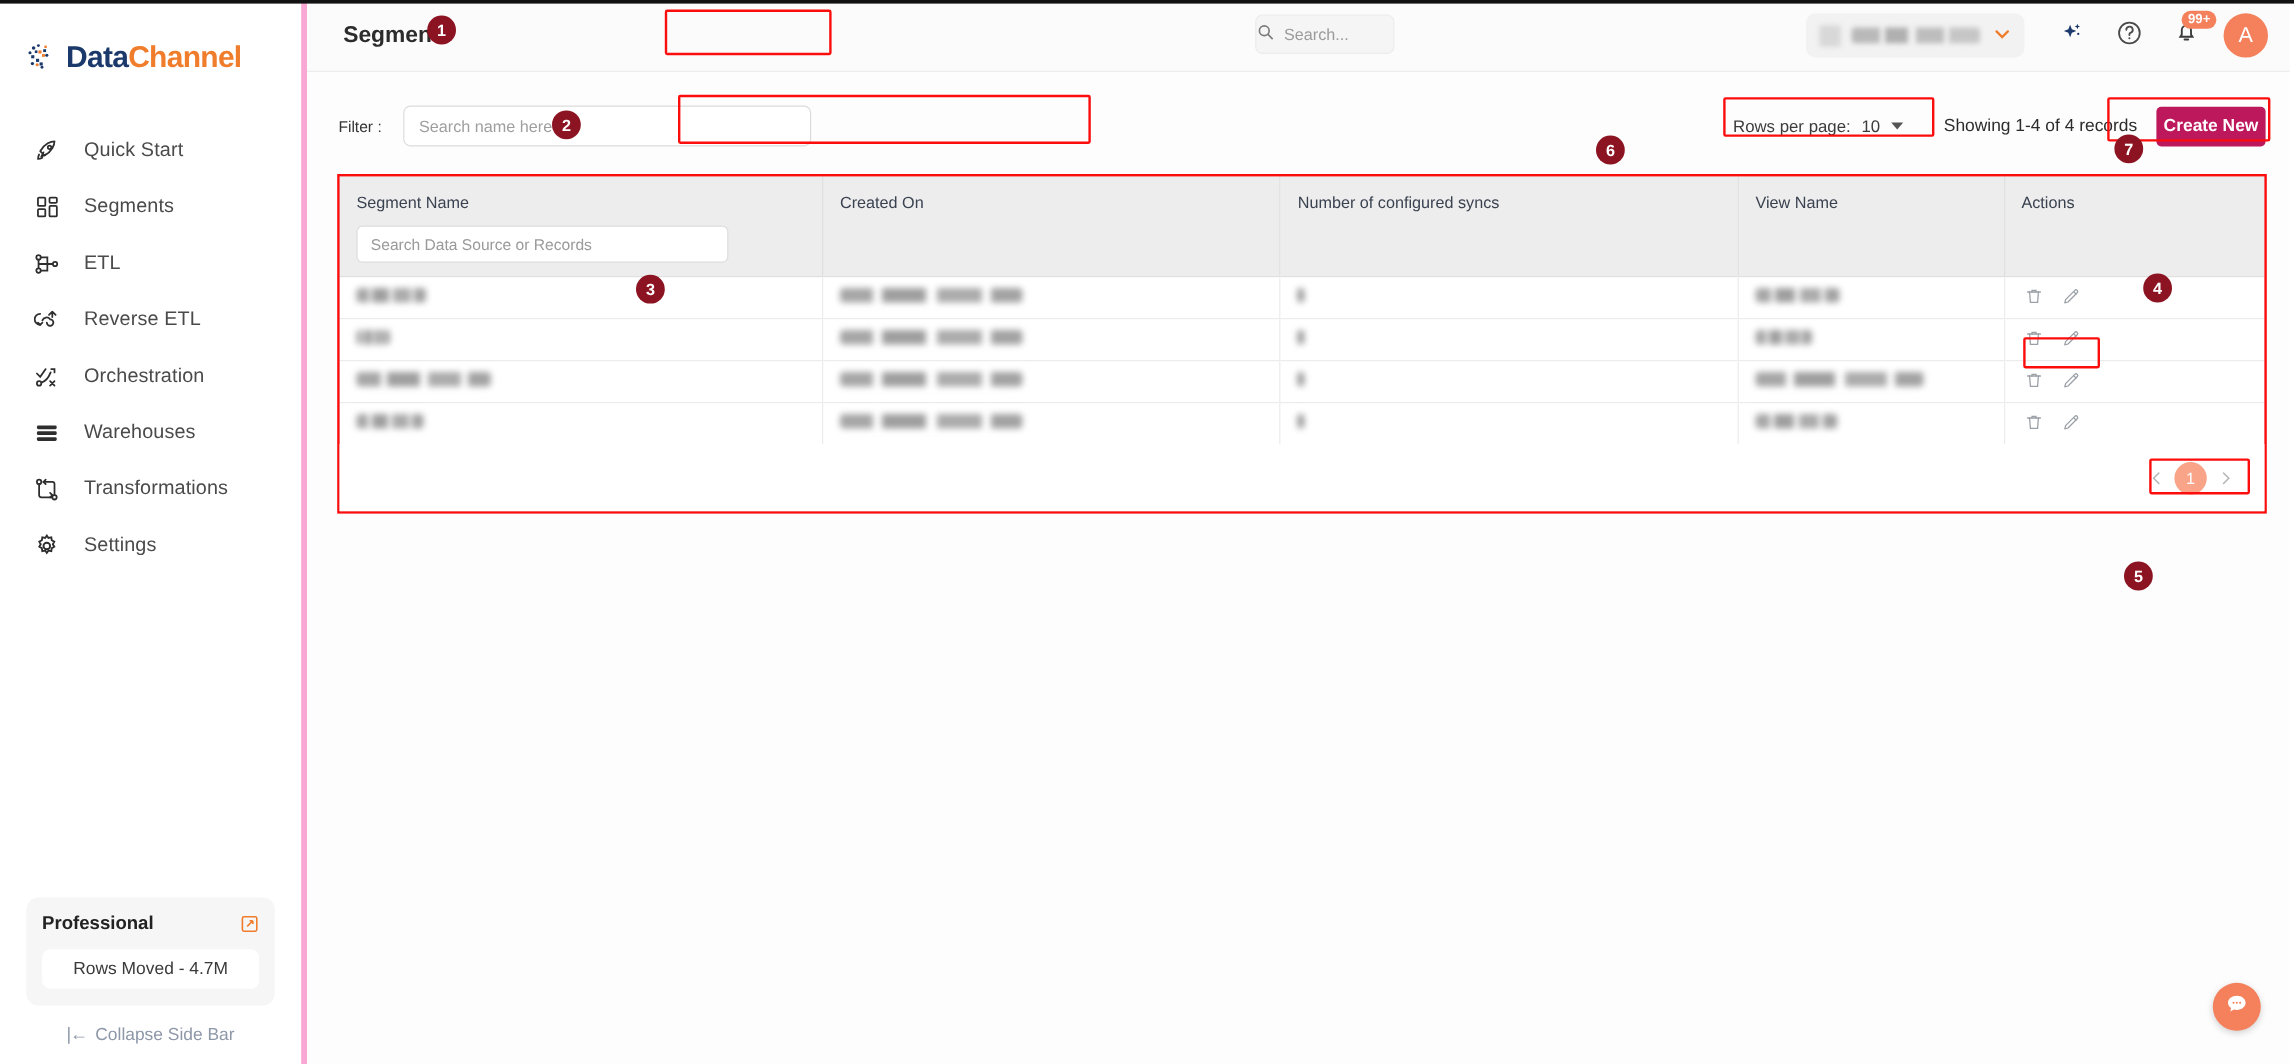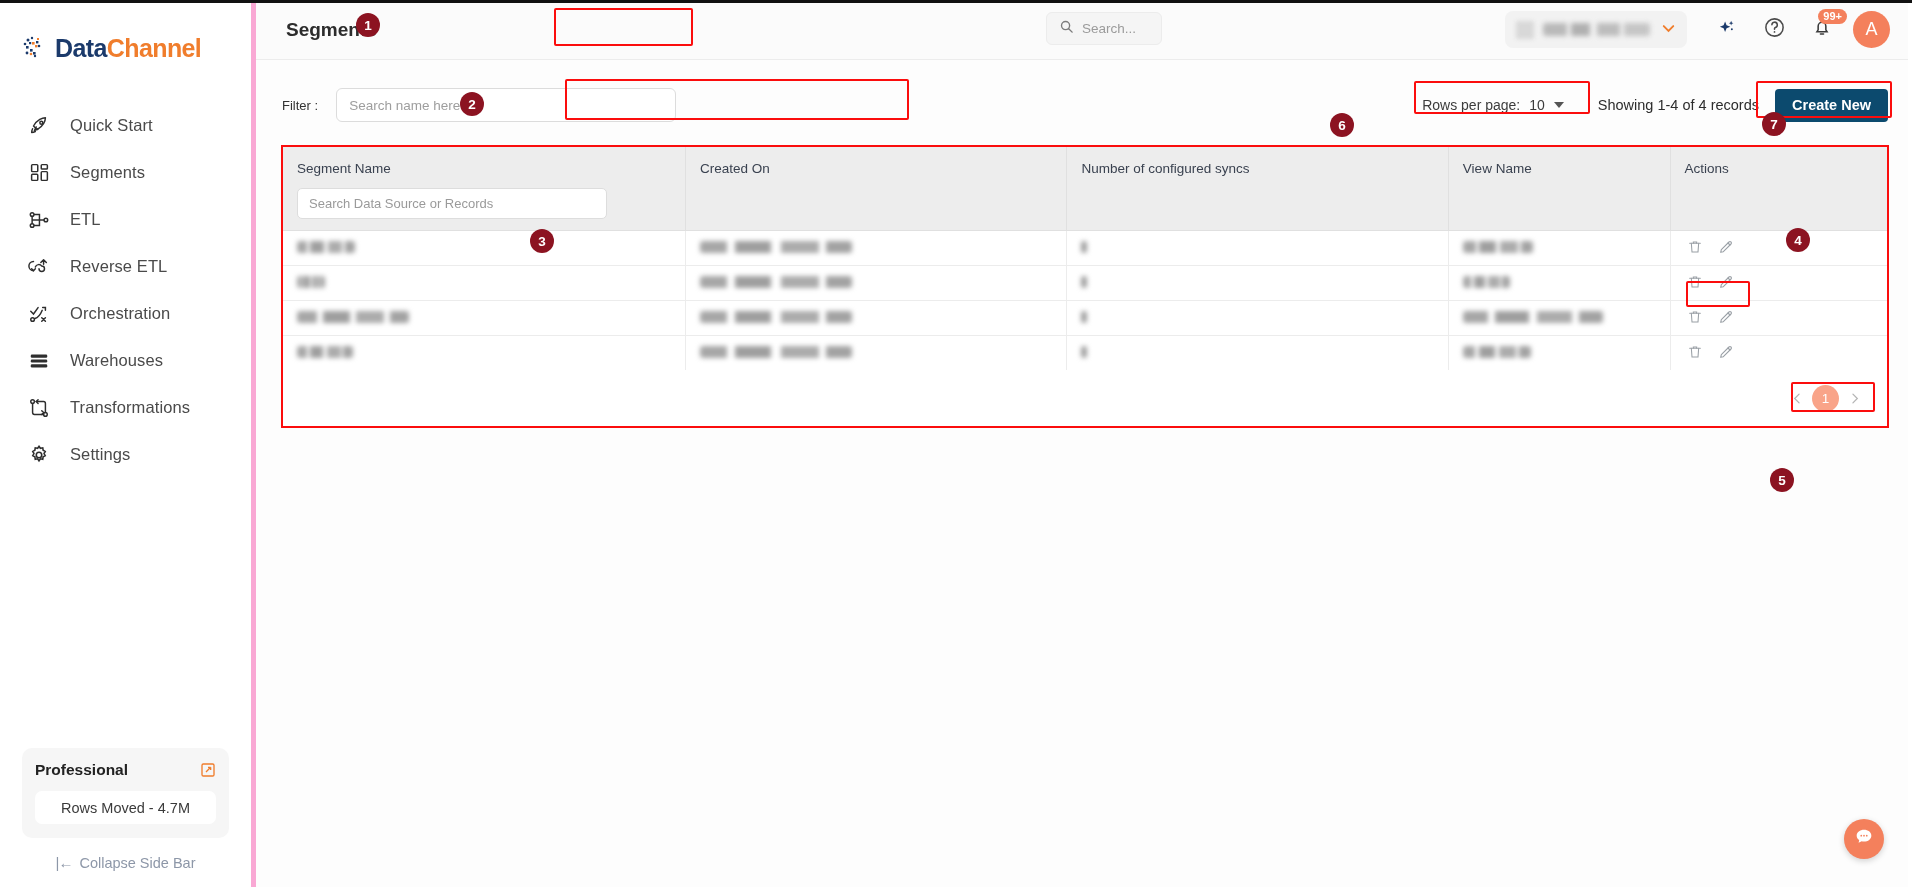--- a/index.html
+++ b/index.html
@@ -68,21 +68,21 @@
   .title-box {
     position: absolute; left: 298px; top: 8px;
     width: 139px; height: 38px;
     border: 2px solid #fb0d0d; border-radius: 2px;
     pointer-events: none;
   }
   .topsearch {
     position: absolute; left: 790px; top: 12px;
     width: 116px; height: 33px;
     background: #f5f5f5; border: 1px solid #ececec; border-radius: 6px;
-    display: flex; align-items: center; gap: 8px; padding-left: 12px;
+    display: flex; align-items: center; gap: 8px; 
   }
   .topsearch .ph { color: #9b9b9b; font-size: 13.5px; }
   .top-right { margin-left: auto; display:flex; align-items:center; gap: 0px; }
   .org-select {
     width: 182px; height: 37px; background:#f2f2f2; border-radius: 8px;
     display:flex; align-items:center; padding: 0 9px 0 11px; gap:9px; cursor:pointer;
     margin-right: 22px;
   }
   .org-ico { width:18px;height:18px;background:#d8d8d8;border-radius:2px;filter:blur(2.2px);}
   .org-name {
@@ -117,22 +117,22 @@
   }
 
   .right-tools { margin-left:auto; display:flex; align-items:center; gap: 0; position:relative; }
   .rpp { display:flex; align-items:center; gap:9px; padding: 4px 10px 4px 10px; cursor:pointer; }
   .rpp-label { font-size: 14px; color:#3c3c3c; }
   .rpp-val { font-size: 14px; color:#3c3c3c; }
   .rpp-caret { width:0;height:0;border-left:5px solid transparent;border-right:5px solid transparent;border-top:6px solid #555; }
   .rpp-hl { position:absolute; left: 2px; top: -8px; width:176px; height:33px; border:2px solid #fb0d0d; border-radius:2px; pointer-events:none;}
   .records { font-size:14.5px; color:#2c2c2c; margin-left: 24px; margin-right: 16px; white-space:nowrap;}
   .create-btn {
-    background:#0c4a6e; color:#fff; border:none; border-radius: 4px;
-    height: 33px; padding: 0 17px; font-size: 14.5px; font-weight:600; cursor:pointer;
+    background:#be185d; color:#fff; border:none; border-radius: 4px;
+    height: 33px; padding: 0 6px; font-size: 14.5px; font-weight:600; cursor:pointer;
     font-family: "Liberation Sans", sans-serif;
   }
   .create-hl { position:absolute; right: -4px; top: -8px; width: 136px; height: 37px; border:2px solid #fb0d0d; border-radius:2px; pointer-events:none;}
 
   
   .table-wrap { margin: 24px 24px 0 26px; position:relative; border:1px solid #e8e8e8; background:#fff; }
   .table-hl { position:absolute; left:-2px; top:-2px; right:-2px; bottom:-2px; border:2px solid #fb0d0d; pointer-events:none; }
   table { width:100%; border-collapse: collapse; table-layout: fixed; }
   thead th {
     background:#ededed; text-align:left; vertical-align: top;

